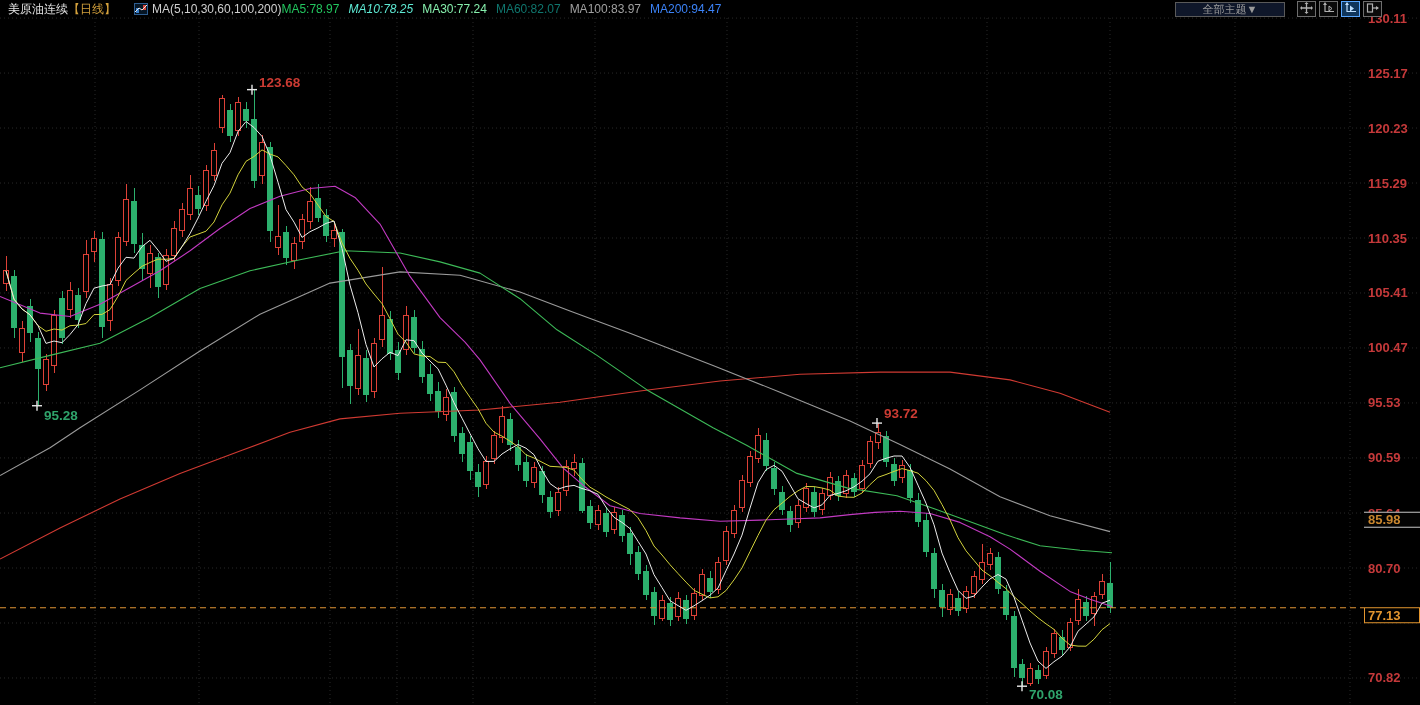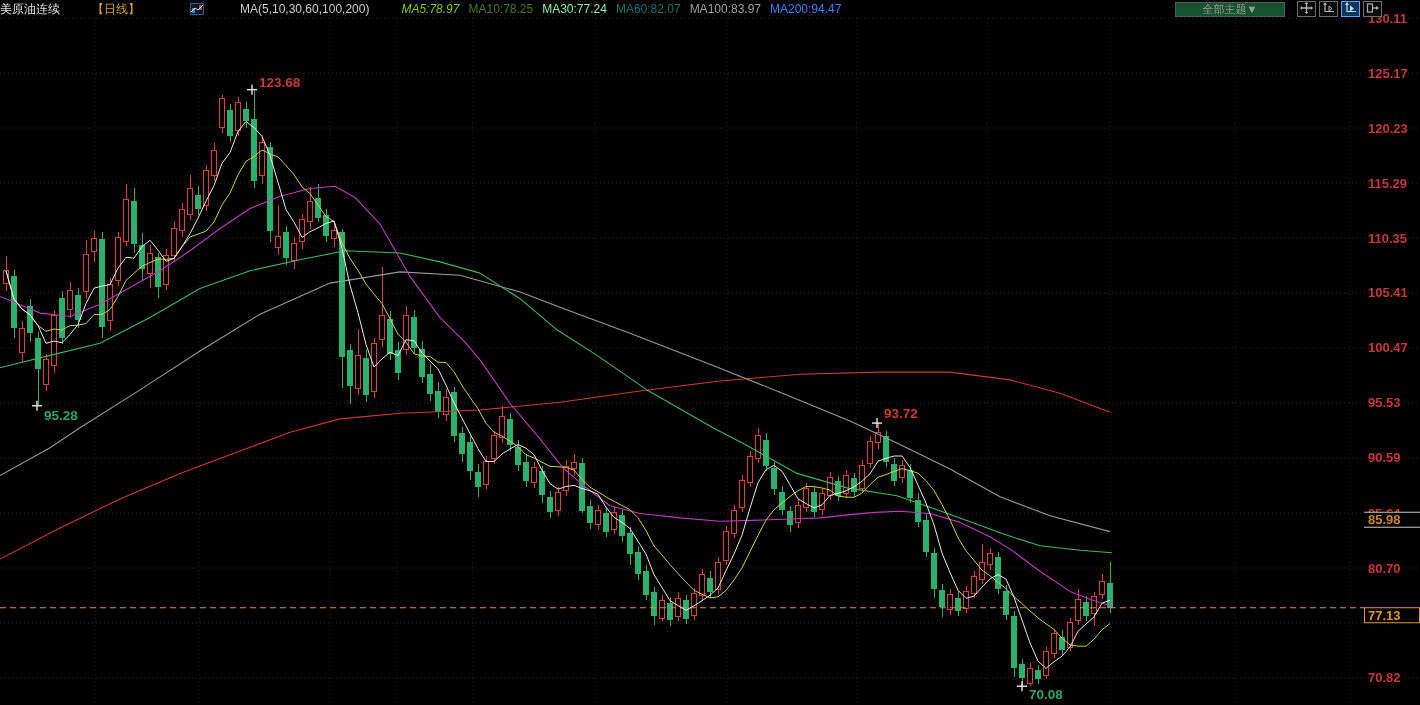--- a/index.html
+++ b/index.html
@@ -1,28 +1,28 @@
 <!DOCTYPE html>
 <html><head>
 <meta charset="utf-8">
 <style>
   html,body{margin:0;padding:0;background:#000;}
   body{width:1420px;height:705px;position:relative;overflow:hidden;
        font-family:"Liberation Sans",sans-serif;}
   #chart{position:absolute;left:0;top:0;width:1420px;height:705px;z-index:1;}
   .header{position:absolute;left:0;top:0;width:1420px;height:18px;z-index:3;
           display:flex;align-items:center;font-size:12px;white-space:nowrap;}
-  .h-left{display:flex;align-items:center;gap:32px;}
+  .h-left{display:flex;align-items:center;padding-left:8px;}
   .t-sym{color:#e6e6e6;}
   .t-period{color:#d4a13c;margin-right:14px;}
   .mini-icon{display:inline-flex;margin:0 4px;}
   .t-ma{color:#cfcfcf;}
   #ma-values span{margin-right:9px;font-size:12px;}
   .h-right{position:absolute;right:38px;top:1px;display:flex;align-items:center;}
-  .dropdown{width:108px;height:13px;border:1px solid #5a5a5a;background:#14532d;
+  .dropdown{width:108px;height:13px;border:1px solid #5a5a5a;background:#0f172a;
             color:#9a9a9a;font-size:11px;display:flex;align-items:center;
             justify-content:center;margin-right:9px;cursor:pointer;}
   .tool-btn{width:17px;height:14px;border:1px solid #6e6e6e;background:#0a0a0a;
             display:flex;align-items:center;justify-content:center;margin-left:3px;cursor:pointer;}
   .tool-btn.active{border-color:#58a6ff;background:#10365c;}
 </style>
 </head>
 <body>
 
 <div id="chart"><svg width="1420" height="705" viewBox="0 0 1420 705" font-family="&quot;Liberation Sans&quot;,sans-serif">
@@ -388,21 +388,21 @@
     <span class="t-period">【日线】</span>
     <span class="mini-icon">
       <svg width="14" height="12" viewBox="0 0 14 12">
         <rect x="0.5" y="0.5" width="13" height="11" fill="#061625" stroke="#2e5d8f" stroke-width="1"></rect>
         <rect x="2" y="5" width="3" height="5" fill="#3b82d0"></rect>
         <rect x="9" y="2" width="3" height="5" fill="#cf4238"></rect>
         <polyline points="1,9 5,5 8,7 13,2" fill="none" stroke="#e8e8e8" stroke-width="1"></polyline>
       </svg>
     </span>
     <span class="t-ma">MA(5,10,30,60,100,200)</span>
-    <span id="ma-values"><span style="color: #84cc16; font-style: italic;">MA5:78.97</span><span style="color: #4d7c0f;">MA10:78.25</span><span style="color: #86efac;">MA30:77.24</span><span style="color: #0f766e;">MA60:82.07</span><span style="color: rgb(160, 160, 160);">MA100:83.97</span><span style="color: #3b82f6; text-align: right;">MA200:94.47</span></span>
+    <span id="ma-values"><span style="color: #22c55e;">MA5:78.97</span><span style="color: #5eead4; font-style: italic;">MA10:78.25</span><span style="color: #86efac;">MA30:77.24</span><span style="color: #0f766e;">MA60:82.07</span><span style="color: rgb(160, 160, 160);">MA100:83.97</span><span style="color: #3b82f6; text-align: right;">MA200:94.47</span></span>
   </div>
   <div class="h-right">
     <div class="dropdown">
       <span>全部主题▼</span>
     </div>
     <div class="tool-btn">
       <span>
         <svg width="13" height="12" viewBox="0 0 13 12">
           <path d="M6.5 1 V11 M1.5 6 H11.5" stroke="#b0b0b0" stroke-width="1.3" fill="none"></path>
           <path d="M6.5 0 l-2 2 h4 z M6.5 12 l-2 -2 h4 z M0 6 l2 -2 v4 z M13 6 l-2 -2 v4 z" fill="#b0b0b0"></path>

